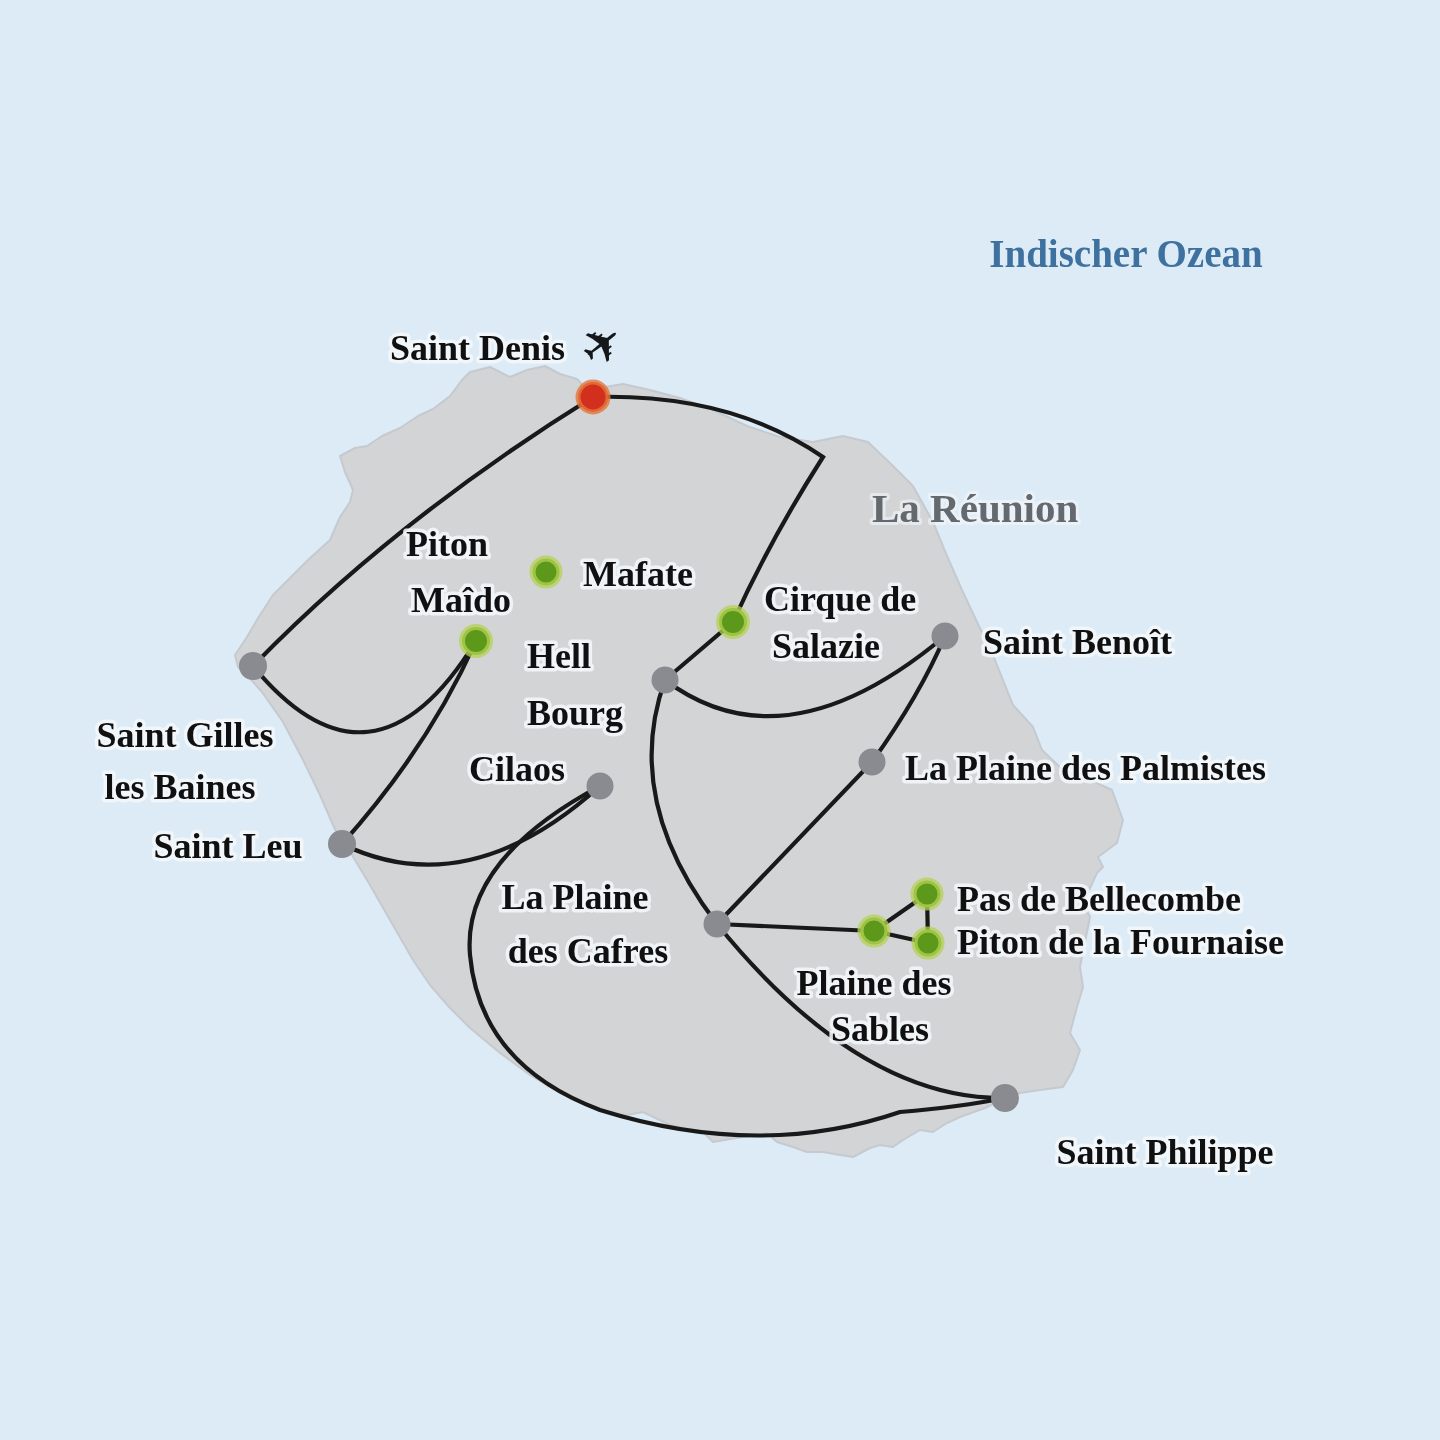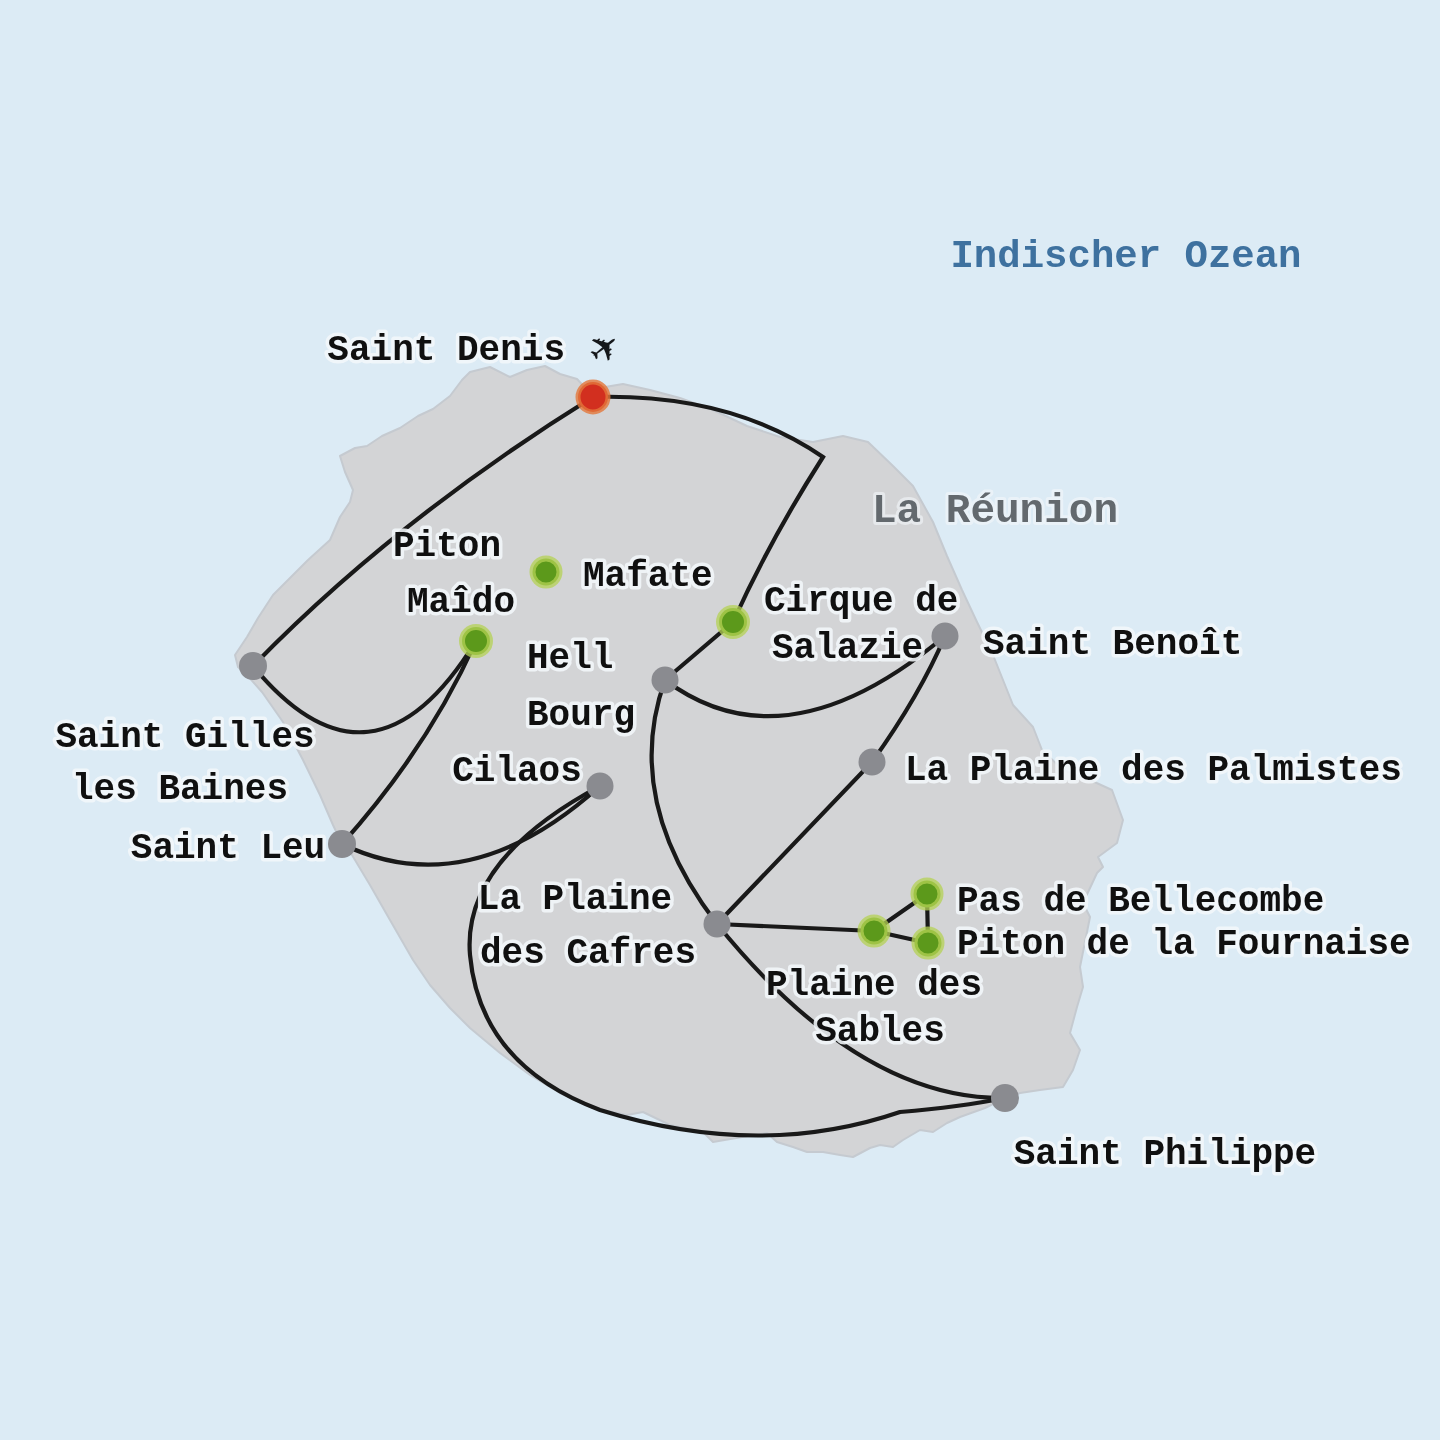--- a/index.html
+++ b/index.html
@@ -2,21 +2,21 @@
 <html style="--ocean: #dcebf5; --island_fill: #d3d4d6; --island_edge: #c5cad0; --route_line: #191919; --town_marker: #8a8b90; --sight_marker: #5c991b; --sight_halo: #b4d254; --start_marker: #d22f1f; --start_halo: #e3773b; --label_text: #101010; --label_halo: #f3f7fa; --region_text: #63696e; --ocean_text: #3e719f;"><head>
 <meta charset="utf-8">
 <style>
   :root{
     --page_bg:#dcebf5;
   }
   html,body{margin:0;padding:0;background:var(--page_bg);}
   .stage{
     position:relative;width:1440px;height:1440px;overflow:hidden;
     background:var(--ocean);
-    font-family:Liberation Mono, monospace;
+    font-family:Liberation Serif, serif;
   }
   svg{position:absolute;left:0;top:0;}
   .island{
     fill:var(--island_fill);
     stroke:var(--island_edge);
     stroke-width:2;
     stroke-linejoin:round;
   }
   .route{
     fill:none;

